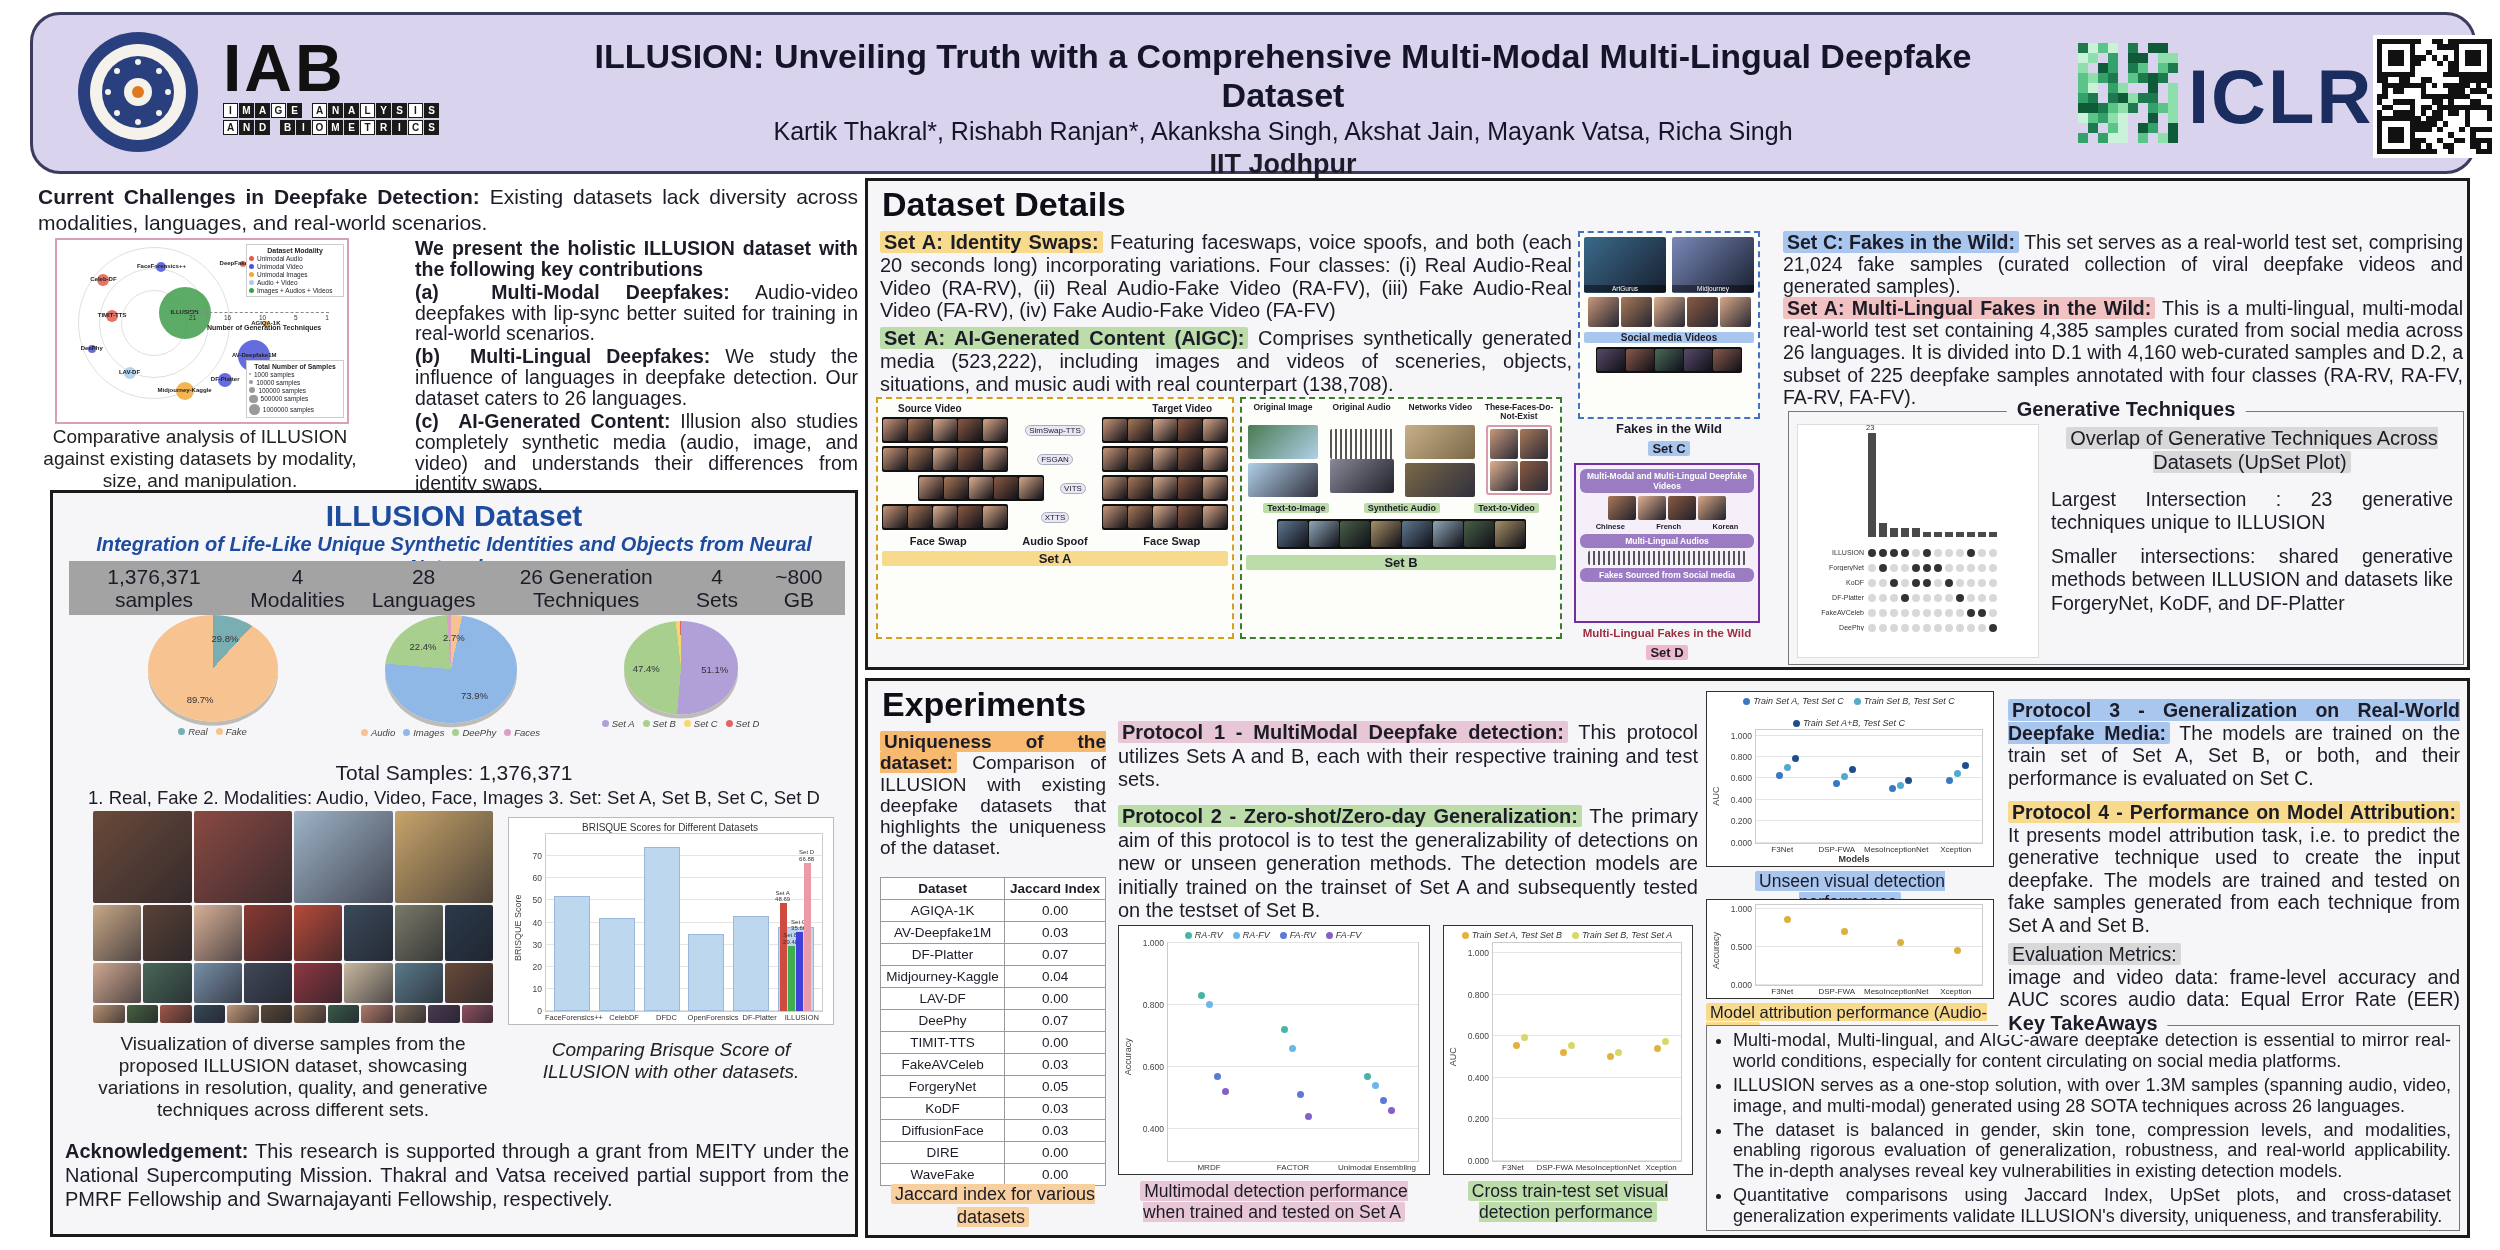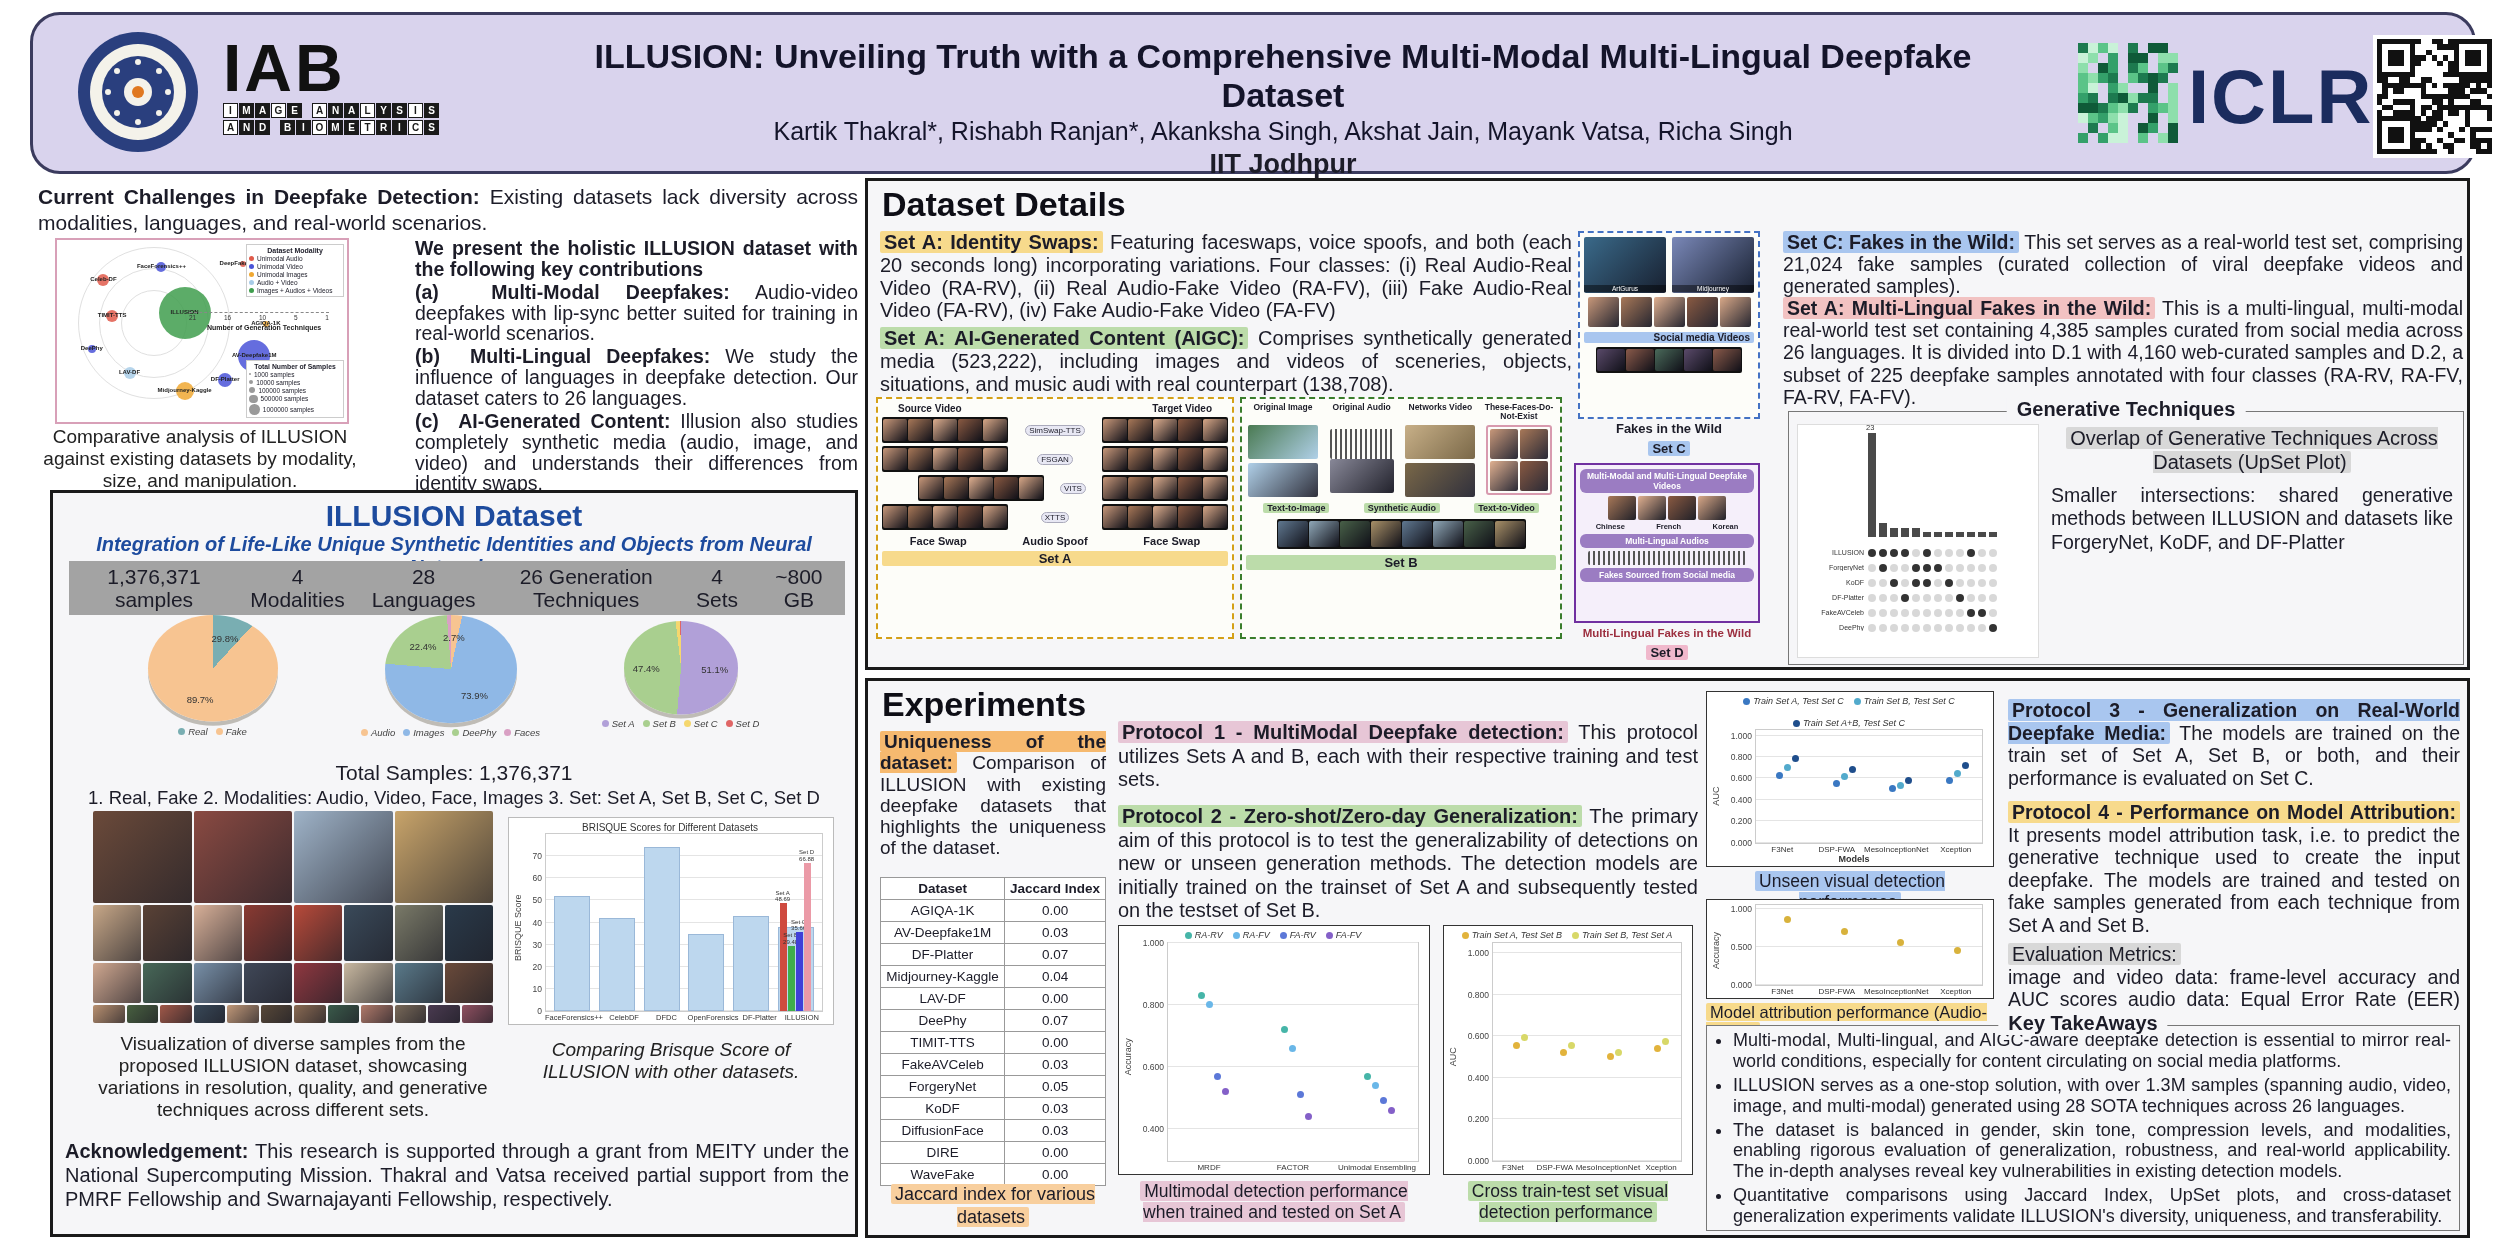--- a/index.html
+++ b/index.html
@@ -1121,21 +1121,21 @@
             <div style="position: absolute; bottom: 1px; left: 0px; right: 0px; text-align: center; font-size: 6.5px; color: rgb(255, 255, 255); background: rgba(0, 0, 0, 0.45);">Midjourney</div>
           </div>
         </div>
         <div style="display: flex; gap: 2px; justify-content: center; margin-top: 4px;">
           <div class="tile" style="width: 31px; height: 30px; background: linear-gradient(135deg, rgb(200, 152, 122), rgb(38, 38, 48)); flex: 0 0 auto;"></div>
           <div class="tile" style="width: 31px; height: 30px; background: linear-gradient(135deg, rgb(168, 120, 88), rgb(38, 38, 48)); flex: 0 0 auto;"></div>
           <div class="tile" style="width: 31px; height: 30px; background: linear-gradient(135deg, rgb(224, 176, 144), rgb(38, 38, 48)); flex: 0 0 auto;"></div>
           <div class="tile" style="width: 31px; height: 30px; background: linear-gradient(135deg, rgb(138, 90, 66), rgb(38, 38, 48)); flex: 0 0 auto;"></div>
           <div class="tile" style="width: 31px; height: 30px; background: linear-gradient(135deg, rgb(216, 168, 136), rgb(38, 38, 48)); flex: 0 0 auto;"></div>
         </div>
-        <div style="text-align: right; margin-top: 5px;">
+        <div style="text-align: center; margin-top: 5px;">
           <div class="hl hl-b" style="font-size: 10px; font-weight: bold;">Social media Videos</div>
         </div>
         <div style="display: flex; justify-content: center; margin-top: 4px;">
           <div style="display: flex; gap: 1px; background: rgb(17, 17, 17); padding: 2px 1px; border-radius: 2px;">
             <div class="tile" style="width: 28px; height: 22px; background: linear-gradient(135deg, rgb(90, 74, 106), rgb(16, 16, 24)); flex: 0 0 auto;"></div>
             <div class="tile" style="width: 28px; height: 22px; background: linear-gradient(135deg, rgb(138, 90, 74), rgb(16, 16, 24)); flex: 0 0 auto;"></div>
             <div class="tile" style="width: 28px; height: 22px; background: linear-gradient(135deg, rgb(74, 106, 90), rgb(16, 16, 24)); flex: 0 0 auto;"></div>
             <div class="tile" style="width: 28px; height: 22px; background: linear-gradient(135deg, rgb(90, 74, 106), rgb(16, 16, 24)); flex: 0 0 auto;"></div>
             <div class="tile" style="width: 28px; height: 22px; background: linear-gradient(135deg, rgb(138, 90, 74), rgb(16, 16, 24)); flex: 0 0 auto;"></div>
           </div>
@@ -1292,20 +1292,21 @@
                 <div style="width: 8px; height: 8px; border-radius: 50%; background: rgb(216, 216, 216);"></div>
                 <div style="width: 8px; height: 8px; border-radius: 50%; background: rgb(216, 216, 216);"></div>
                 <div style="width: 8px; height: 8px; border-radius: 50%; background: rgb(216, 216, 216);"></div>
                 <div style="width: 8px; height: 8px; border-radius: 50%; background: rgb(51, 51, 51);"></div>
               </div>
             </div>
           </div>
         </div>
       <div style="position:absolute;left:262px;top:14px;width:402px;">
         <div style="text-align:center;font-size:20px;line-height:1.2;"><span class="hl hl-gray">Overlap of Generative Techniques Across Datasets (UpSet Plot)</span></div>
+        <div class="jtext" style="font-size:19.5px;line-height:1.2;margin-top:14px;">Largest Intersection : 23 generative techniques unique to ILLUSION</div>
         <div class="jtext" style="font-size:19.5px;line-height:1.2;margin-top:10px;">Smaller intersections: shared generative methods between ILLUSION and datasets like ForgeryNet, KoDF, and DF-Platter</div>
       </div>
     </div>
   </div>
 
   <div class="boxed" style="left:865px;top:678px;width:1605px;height:560px;">
     <div class="sechead" style="position:absolute;left:14px;top:4px;">Experiments</div>
 
     <div class="jtext" style="position:absolute;left:12px;top:50px;width:226px;font-size:19px;line-height:1.12;">
       <span class="hl hl-o">Uniqueness of the dataset:</span>

